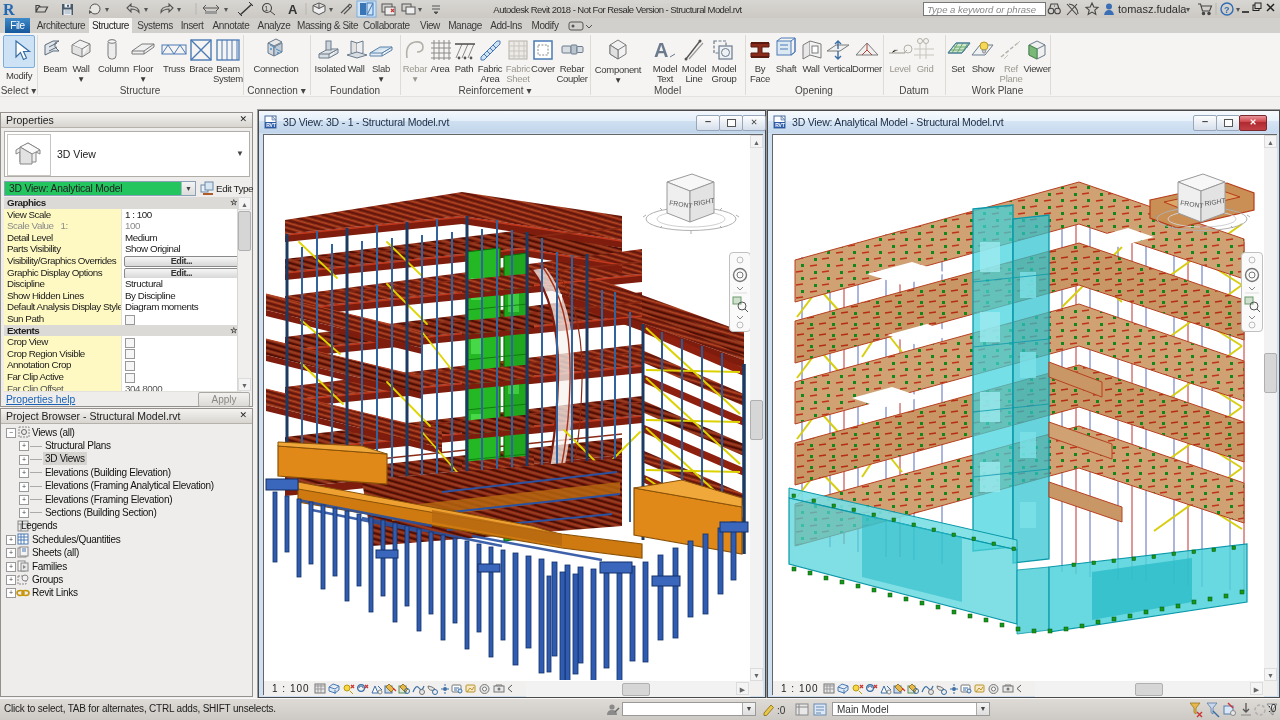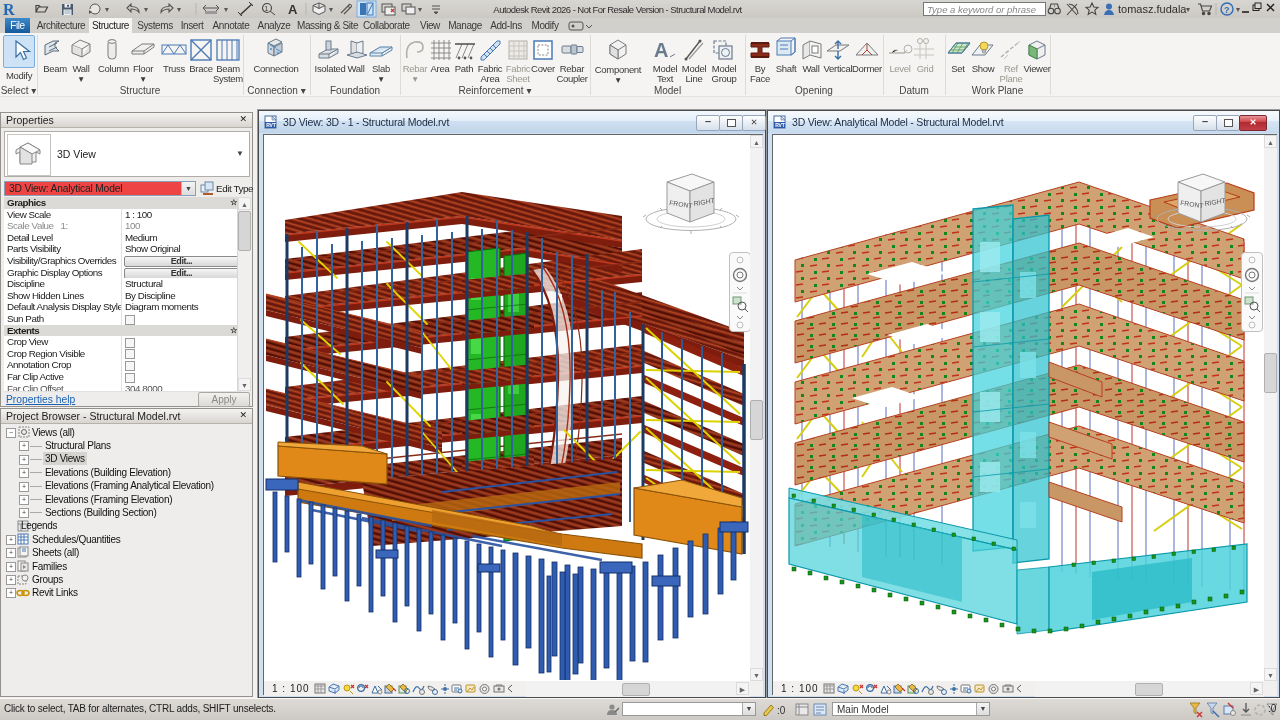--- a/index.html
+++ b/index.html
@@ -19,21 +19,21 @@
 #ribbonedge{left:0;top:97px;width:1280px;height:3px;background:#f2f1ef;}
 .rsep{position:absolute;top:2px;width:1px;height:60px;background:#dddbd6;}
 .plabel{position:absolute;top:51px;height:13px;line-height:13px;font-size:10px;color:#444;text-align:center;white-space:nowrap;}
 .rbtn{position:absolute;top:4px;text-align:center;font-size:9.5px;color:#3a3a3a;line-height:10px;letter-spacing:-0.3px;}
 .rbtn svg{display:block;margin:0 auto 1px auto;}
 .rbtn.gray{color:#9b988f;}
 
 .palette{background:#eeedeb;border:1px solid #94918c;box-sizing:border-box;}
 .palhead{position:absolute;left:0;top:0;right:0;height:15px;background:linear-gradient(#f4f3f1,#d8d5d0);border-bottom:1px solid #b5b2ac;font-size:10.5px;color:#222;line-height:15px;padding-left:5px;box-sizing:border-box;}
 .palx{position:absolute;top:1px;right:5px;font-size:9px;color:#222;}
-.prow{position:absolute;left:3px;width:237px;height:11.6px;font-size:9.8px;color:#1a1a1a;line-height:12px;background:#ffffff;border-bottom:1px solid #e3e1dd;white-space:nowrap;overflow:hidden;letter-spacing:-0.45px;}
+.prow{position:absolute;left:3px;width:237px;height:11.6px;font-size:9.8px;color:#1a1a1a;line-height:12px;background:#fef9c3;border-bottom:1px solid #e3e1dd;white-space:nowrap;overflow:hidden;letter-spacing:-0.45px;}
 .prow .lab{position:absolute;left:3px;top:0;}
 .prow .val{position:absolute;left:117px;top:0;border-left:1px solid #e3e1dd;padding-left:3px;right:0;bottom:0;background:#fff;}
 .phead{background:#dcdad6 !important;font-weight:bold;color:#222;}
 .pbtn{position:absolute;top:1px;left:2px;right:2px;height:9px;background:linear-gradient(#f6f6f6,#d8d8d8);border:1px solid #8a8a8a;border-radius:2px;font-size:9px;text-align:center;line-height:9px;font-weight:bold;color:#333;}
 .cbx{position:absolute;left:3px;top:1.5px;width:8px;height:8px;background:#f6f6f6;border:1px solid #999;}
 .pscroll{position:absolute;right:1px;width:13px;background:#f0efee;border-left:1px solid #d8d6d2;}
 
 .titem{position:absolute;font-size:10px;color:#111;height:13px;line-height:13px;white-space:nowrap;letter-spacing:-0.3px;}
 .texp{position:absolute;width:8px;height:8px;border:1px solid #999;background:#fff;font-size:7px;line-height:7px;text-align:center;color:#444;}
 
@@ -50,21 +50,21 @@
 
 #statusbar{left:0;top:698px;width:1280px;height:22px;background:linear-gradient(#dedbd6,#ccc9c4);border-top:1px solid #f8f8f8;font-size:10px;color:#222;}
 .scombo{position:absolute;height:14px;background:#fff;border:1px solid #999;font-size:10px;line-height:14px;color:#333;box-sizing:border-box;}
 .scombo .da{position:absolute;right:0px;top:0px;width:12px;height:12px;background:linear-gradient(#f4f4f4,#ddd);border-left:1px solid #aaa;font-size:7px;text-align:center;line-height:12px;color:#444;}
 </style>
 </head>
 <body>
 <div id="app">
 
   <div id="titlebar" class="abs"></div>
-  <div id="apptitle" class="abs">Autodesk Revit 2026 - Not For Resale Version - Structural Model.rvt</div>
+  <div id="apptitle" class="abs">Autodesk Revit 2018 - Not For Resale Version - Structural Model.rvt</div>
   <div id="qaticons" class="abs" style="left:0;top:0;width:470px;height:18px;">
     <svg width="470" height="18">
 
       <text x="3" y="14.5" font-size="16" font-weight="bold" font-family="Liberation Serif" fill="#2268b2">R</text>
 
       <path d="M36 12 l2.5-5 h9 l-2.5 5 z M36 12 v-6.5 h3 l1.5 1.5 h4" fill="none" stroke="#444" stroke-width="1.2"></path>
 
       <g transform="translate(62,4)">
           <path d="M0 0 h11 v11 h-11 z" fill="#4a5a6a"></path>
           <rect x="2.5" y="0" width="6" height="3.5" fill="#e8eef4"></rect>
@@ -405,21 +405,21 @@
         <svg width="40" height="38">
             <path d="M20 8 l12 7 v4 l-4-2 v10 l-16 0 v-10 l-4 2 v-4 z" fill="#f0f0f0" stroke="#888"></path>
             <path d="M20 8 l12 7 -8 4 -12-7 z" fill="#fafafa" stroke="#888"></path>
             <path d="M12 12 l12 7 v10 l-12 0 z" fill="#e2e2e2" stroke="#888"></path>
           </svg>
       </div>
       <div class="abs" style="left:52px;top:16px;font-size:10.5px;color:#222;">3D View</div>
       <div class="abs" style="right:5px;top:17px;font-size:8px;color:#444;">▼</div>
     </div>
 
-    <div class="abs" style="left:3px;top:68px;width:192px;height:15px;background:#ef4444;border:1px solid #8aa0b8;box-sizing:border-box;">
+    <div class="abs" style="left:3px;top:68px;width:192px;height:15px;background:#22c55e;border:1px solid #8aa0b8;box-sizing:border-box;">
       <div class="abs" style="left:4px;top:1px;font-size:10.3px;color:#222;letter-spacing:-0.2px;">3D View: Analytical Model</div>
       <div class="abs" style="right:0;top:0;width:13px;height:13px;background:linear-gradient(#f4f4f4,#dcdcdc);border-left:1px solid #aab8c8;font-size:7px;text-align:center;line-height:13px;color:#444;">▼</div>
     </div>
     <svg class="abs" style="left:199px;top:68px;" width="15" height="15">
         <rect x="1" y="4" width="7" height="7" fill="#e8f0f8" stroke="#6b88a8"></rect>
         <rect x="5" y="1" width="8" height="8" fill="#d8e6f2" stroke="#6b88a8"></rect>
         <path d="M3 13 h10" stroke="#b05a2a" stroke-width="2"></path>
       </svg>
     <div class="abs" style="left:215px;top:70px;font-size:9.8px;color:#222;letter-spacing:-0.4px;white-space:nowrap;">Edit Type</div>
 

